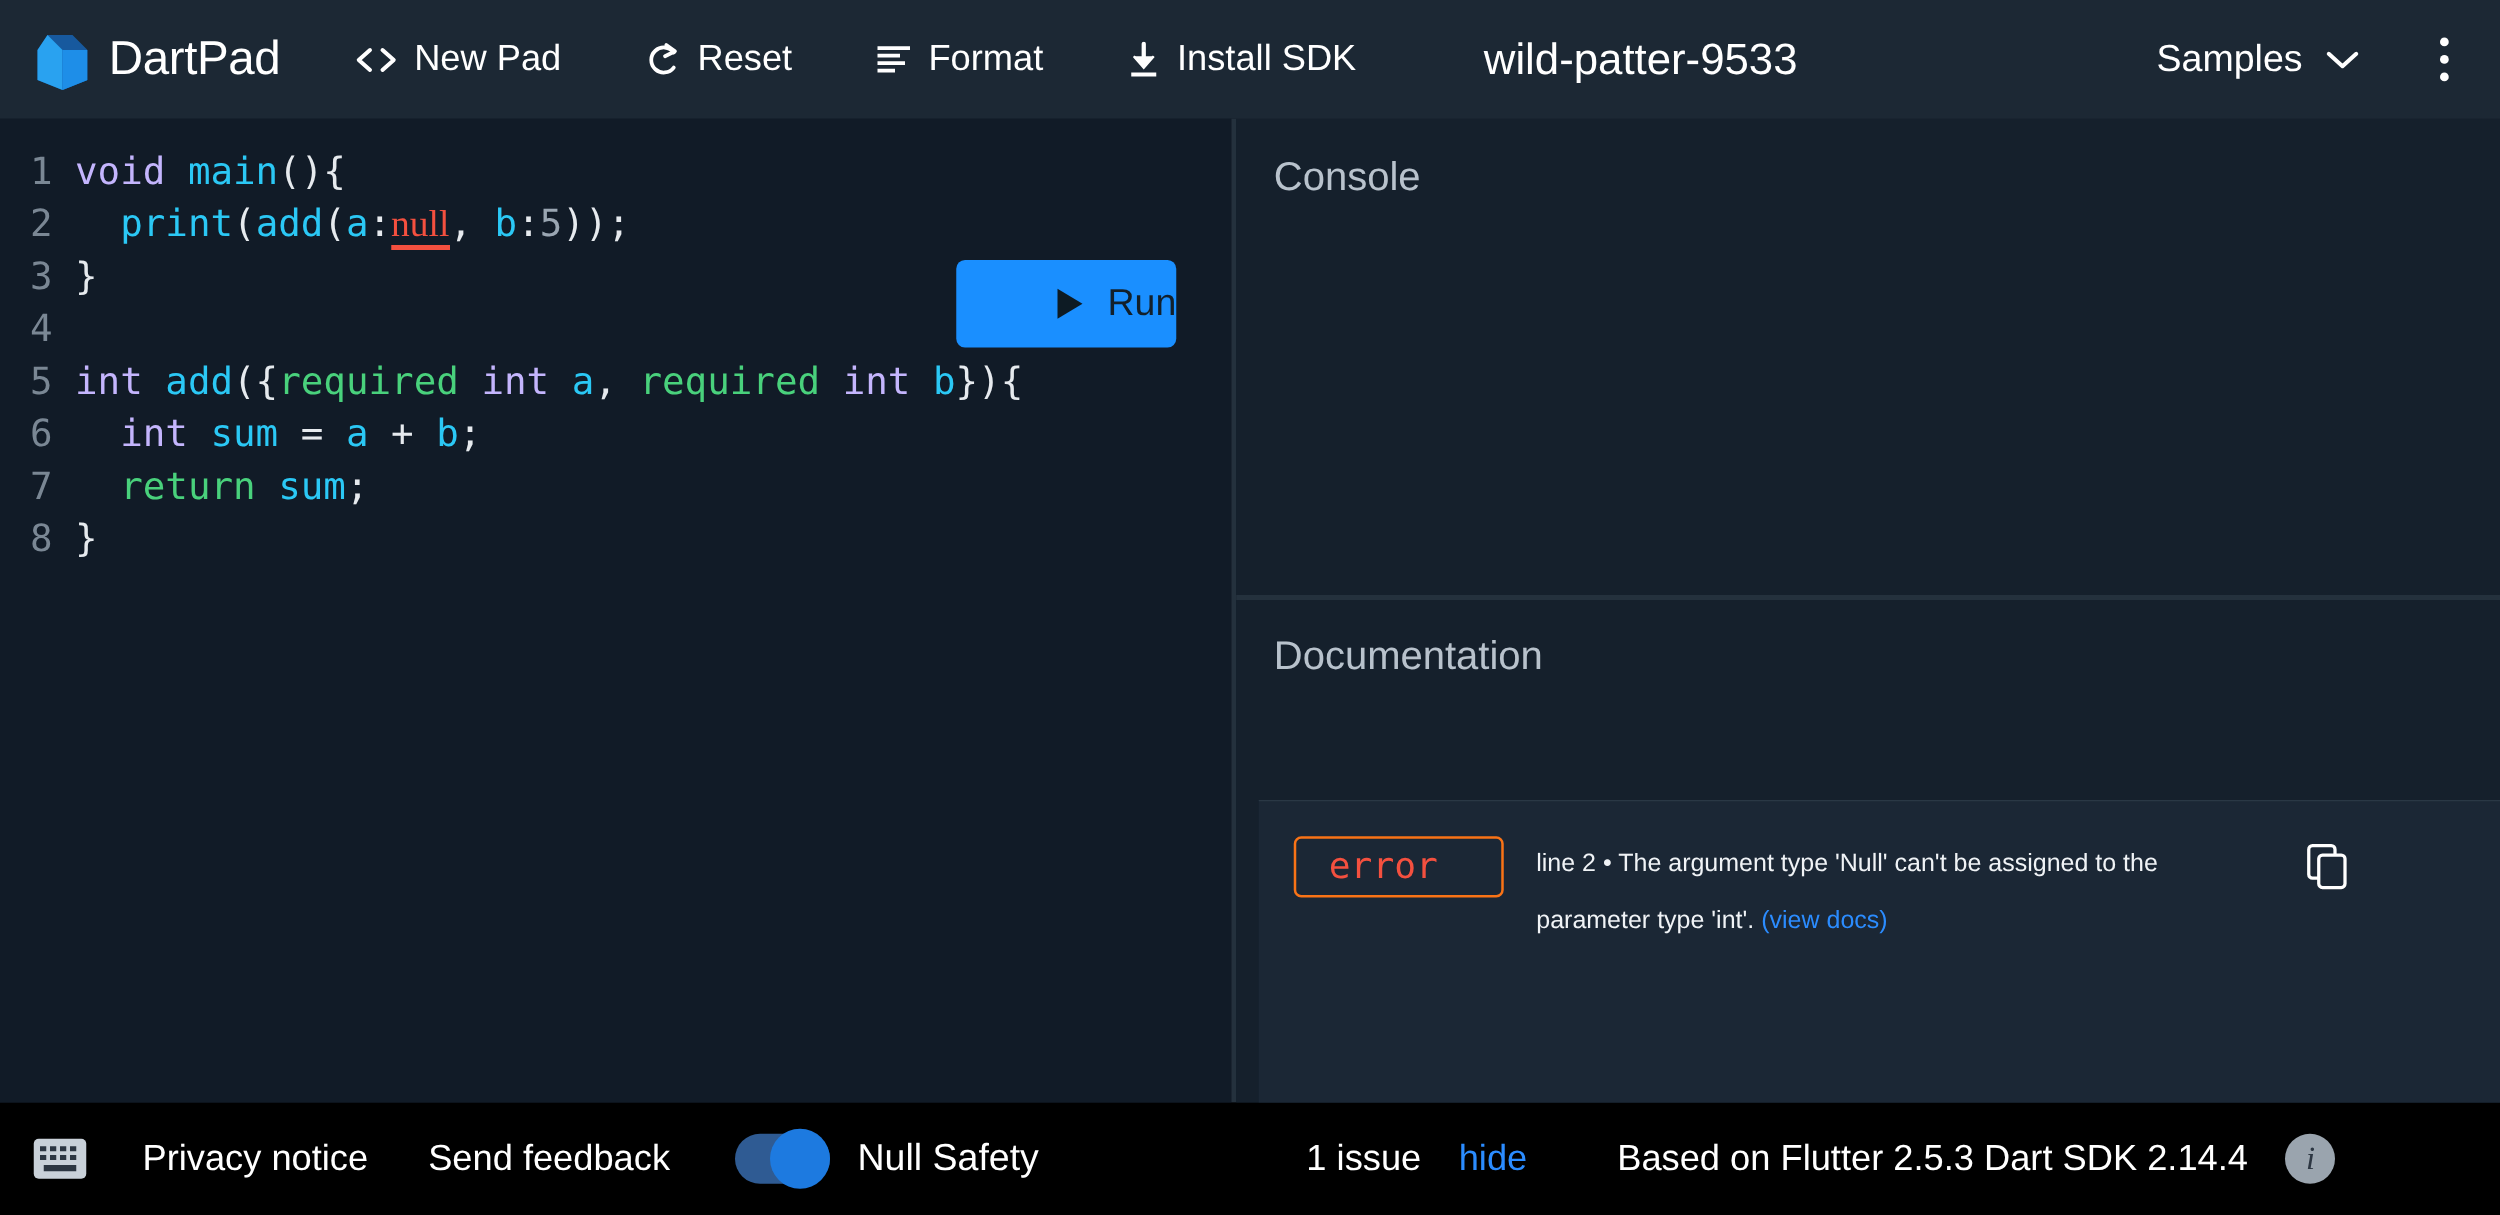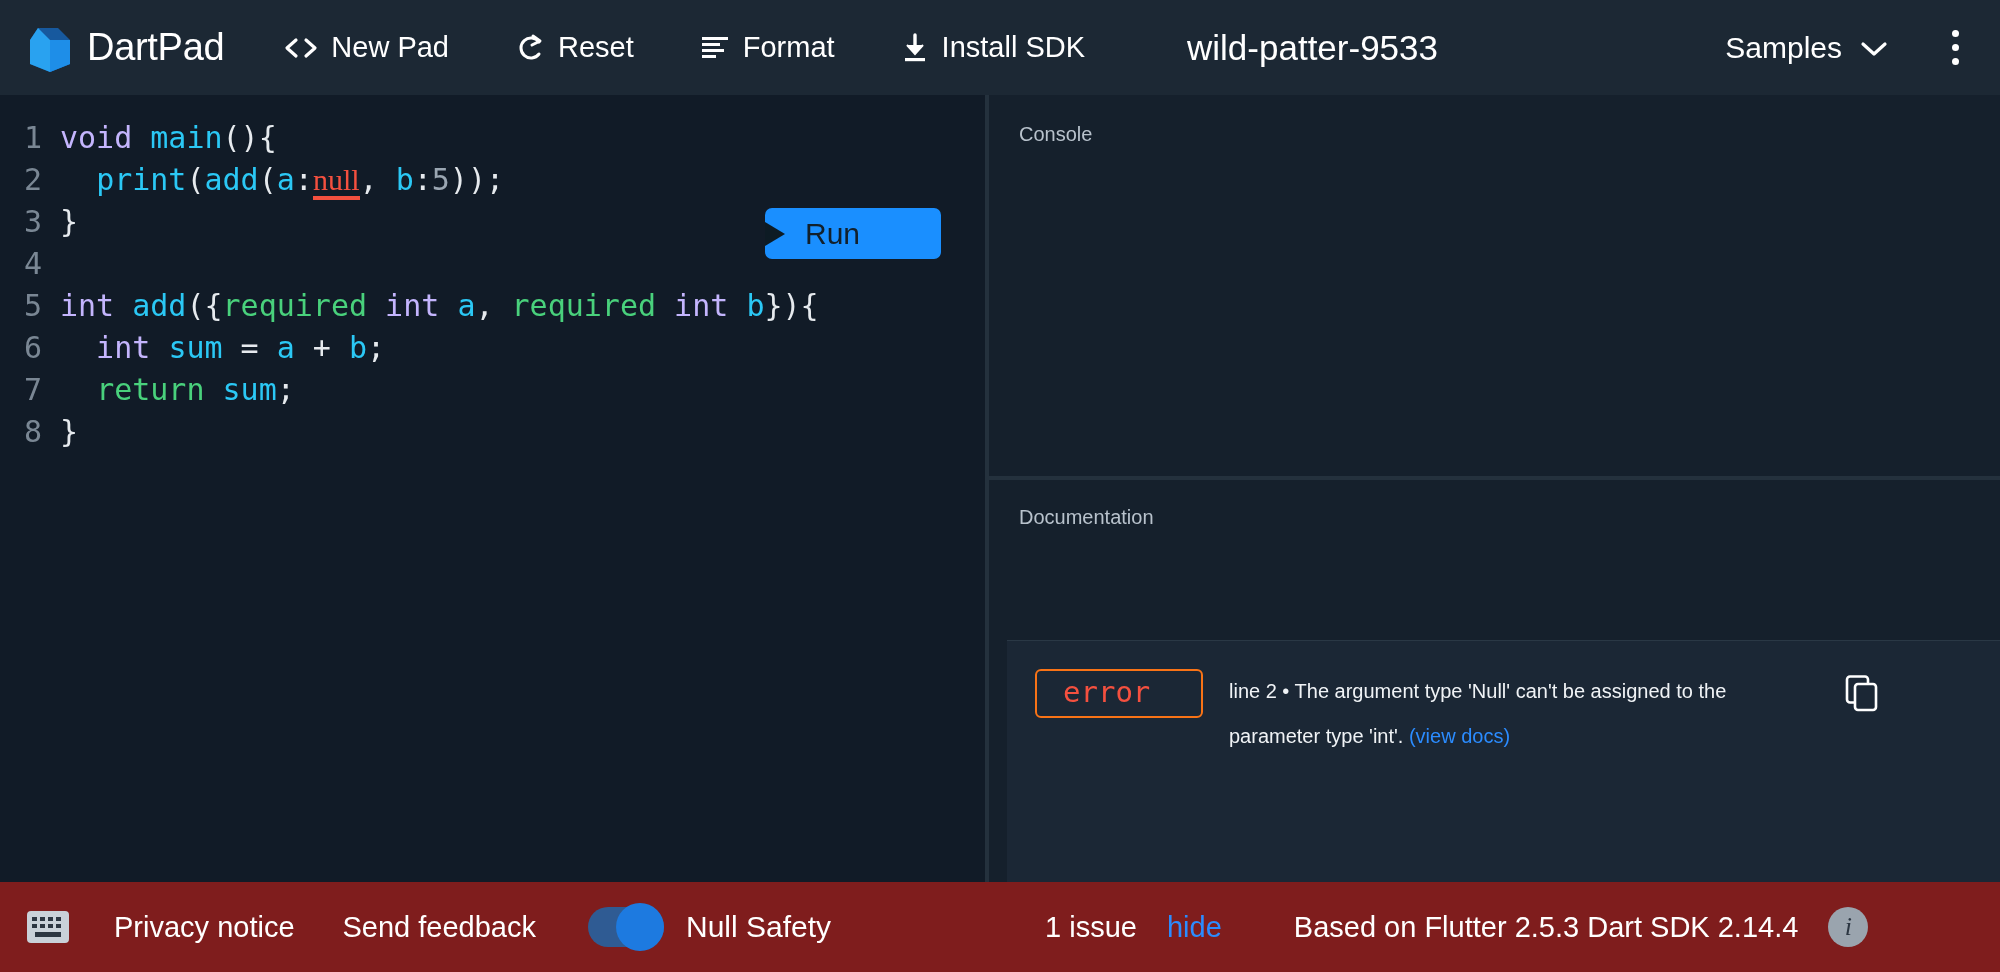--- a/index.html
+++ b/index.html
@@ -81,42 +81,42 @@
   .ctext { padding-left: 18px; color: #e6eaee; }
   .k-white { color: #c4b5fd; }
   .k-cyan  { color: #2bc8f5; }
   .k-green { color: #49d17c; }
   .k-red   { color: #f4503f; border-bottom: 4px solid #f4503f; font-family: Liberation Serif, serif; }
   .k-num   { color: #9aa6b2; }
   .k-punct { color: #e6eaee; }
 
   .run-btn {
     position: absolute; top: 113px; right: 44px;
-    width: 176px; height: 51px; background: #1a8fff;
+    width: 176px; height: 70px; background: #1a8fff;
     border: none; border-radius: 7px;
-    display: flex; align-items: center; justify-content: flex-start; gap: 20px;
+    display: flex; align-items: center; justify-content: flex-end; gap: 20px;
     cursor: pointer;
   }
   .run-btn .tri {
     width: 0; height: 0;
     border-left: 20px solid #0d1b24;
     border-top: 12px solid transparent;
     border-bottom: 12px solid transparent;
   }
   .run-btn .lbl { color: #12202b; font-size: 30px; font-family: "Liberation Sans", sans-serif; }
 
   .vdiv { width: 4px; flex: 0 0 4px; background: #24313d; }
 
   
   .right-col { flex: 1 1 auto; display: flex; flex-direction: column; min-width: 0; }
   .console-panel {
     flex: 0 0 381px; background: #15202c;
     padding: 28px 0 0 30px; overflow: hidden;
   }
-  .panel-title { color: #b8c2cc; font-size: 20px; font-weight: 400; }
+  .panel-title { color: #b8c2cc; font-size: 32px; font-weight: 400; }
   .hdiv { height: 4px; flex: 0 0 4px; background: #24313d; }
   .doc-panel {
     flex: 1 1 auto; background: #15202c;
     padding: 26px 0 0 30px; position: relative; min-height: 0;
   }
   .issues-box {
     position: absolute; left: 18px; right: 0; bottom: 0; top: 160px;
     background: #1b2735; border-top: 1px solid #2a3845;
     padding: 20px 0 0 0;
   }
@@ -132,21 +132,21 @@
   }
   .issue-text {
     flex: 1 1 auto; color: #f0f3f6; font-size: 20px; line-height: 45px;
     padding-left: 26px; max-width: 615px;
   }
   .issue-text .lnk { color: #2b8cff; cursor: pointer; }
   .copy-ico { flex: 0 0 auto; margin-left: 26px; margin-top: 6px; cursor: pointer; }
 
   
   .status {
-    height: 90px; flex: 0 0 90px; background: #7f1d1d;
+    height: 90px; flex: 0 0 90px; background: #000000;
     display: flex; align-items: center; padding: 0 24px 0 26px;
   }
   .kbd-ico { width: 44px; height: 34px; cursor: pointer; }
   .status-lnk {
     color: #ffffff; font-size: 29px; cursor: pointer; white-space: nowrap;
   }
   .sp-privacy { margin-left: 44px; }
   .sp-feedback { margin-left: 48px; }
   .toggle-wrap { display: flex; align-items: center; gap: 22px; margin-left: 52px; }
   .toggle {

